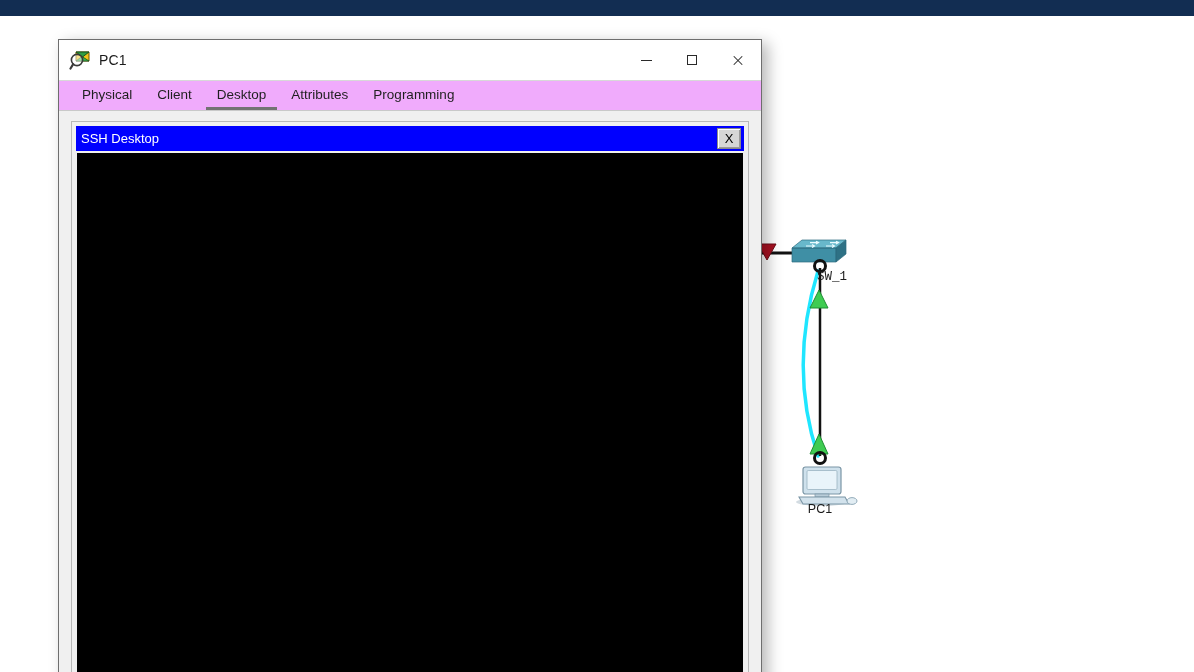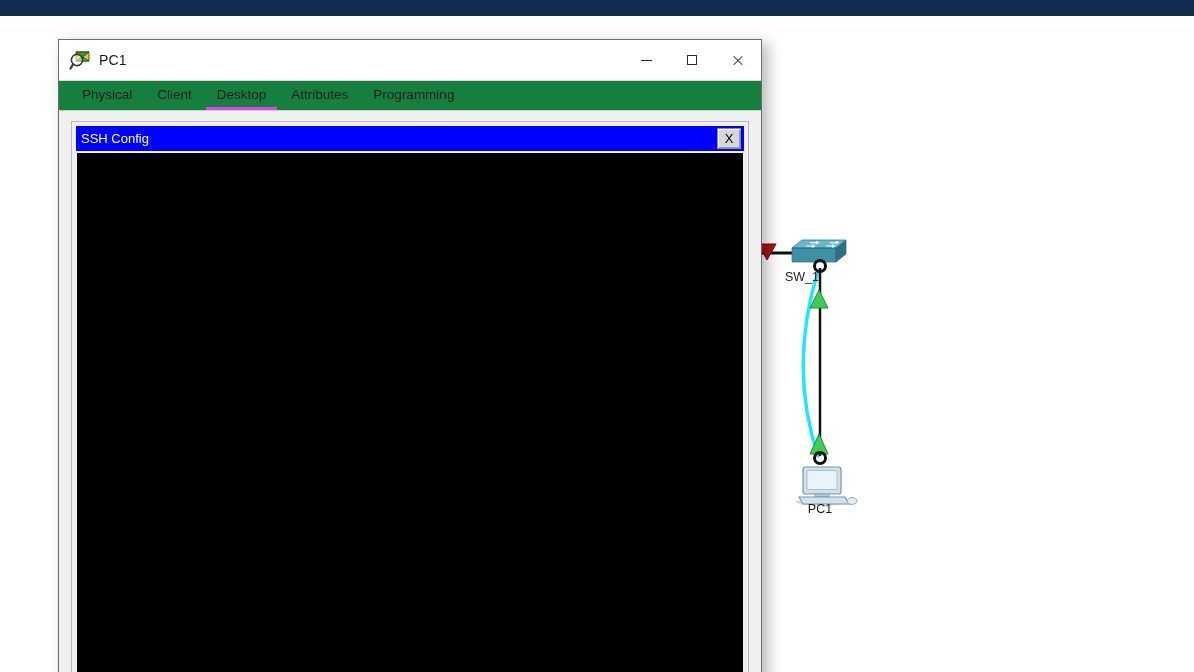--- a/index.html
+++ b/index.html
@@ -117,39 +117,39 @@
     left: 0; top: 50%;
     width: 100%; height: 1px;
     background: #2a2a2a;
   }
   .glyph-close::before { transform: rotate(45deg); }
   .glyph-close::after  { transform: rotate(-45deg); }
 
   
   .tabstrip {
     height: 30px;
-    background: #15803d;
+    background: #f0abfc;
     display: flex;
     align-items: flex-end;
     padding-left: 12px;
     border-bottom: 1px solid #c9c9c9;
     box-sizing: border-box;
   }
 
   .tab {
     font-size: 13.5px;
     color: #1f1f1f;
     padding: 2px 11px 5px 11px;
     margin-right: 3px;
     border-bottom: 3px solid transparent;
     cursor: default;
     white-space: nowrap;
   }
   .tab.active {
-    border-bottom: 3px solid #d946ef;
+    border-bottom: 3px solid #737373;
   }
 
   
   .panel {
     position: absolute;
     left: 0;
     top: 71px;
     right: 0;
     bottom: 0;
     background: #f0f0f0;
@@ -231,21 +231,21 @@
 
   .topo svg { display: block; }
 
   .node-label {
     position: absolute;
     font-size: 12.5px;
     color: #1b1b1b;
     text-align: center;
     white-space: nowrap;
   }
-  #sw-label { left: 22px; top: 54px; width: 80px; }
+  #sw-label { left: 52px; top: 54px; width: 80px; font-family: Liberation Mono, monospace; }
   #pc-label { left: 40px; top: 286px; width: 80px; }
 </style>
 </head>
 <body>
 
 <div id="root">
 
   <div class="top-bar"></div>
 
   <div class="workspace">
@@ -348,21 +348,21 @@
         <div class="tab">Client</div>
         <div class="tab active">Desktop</div>
         <div class="tab">Attributes</div>
         <div class="tab">Programming</div>
       </div>
 
       <div class="panel">
         <div class="inner-frame">
 
           <div class="ssh-titlebar">
-            <span class="ssh-title">SSH Config</span>
+            <span class="ssh-title">SSH Desktop</span>
             <span class="ssh-close">X</span>
           </div>
 
           <div class="terminal">
             <div class="term-line"></div>
             <div class="term-line"></div>
             <div class="term-line"></div>
           </div>
 
         </div>

